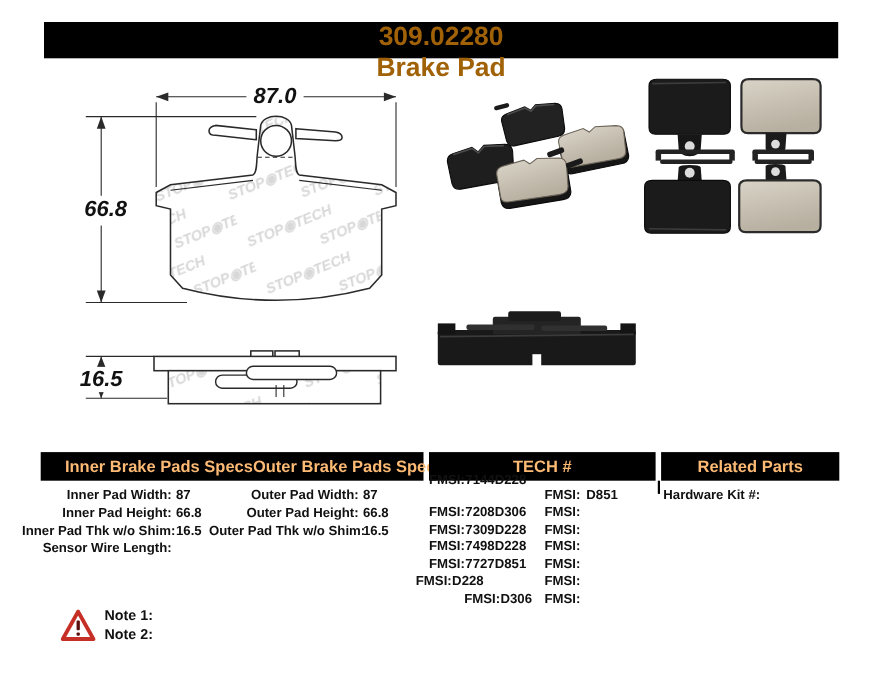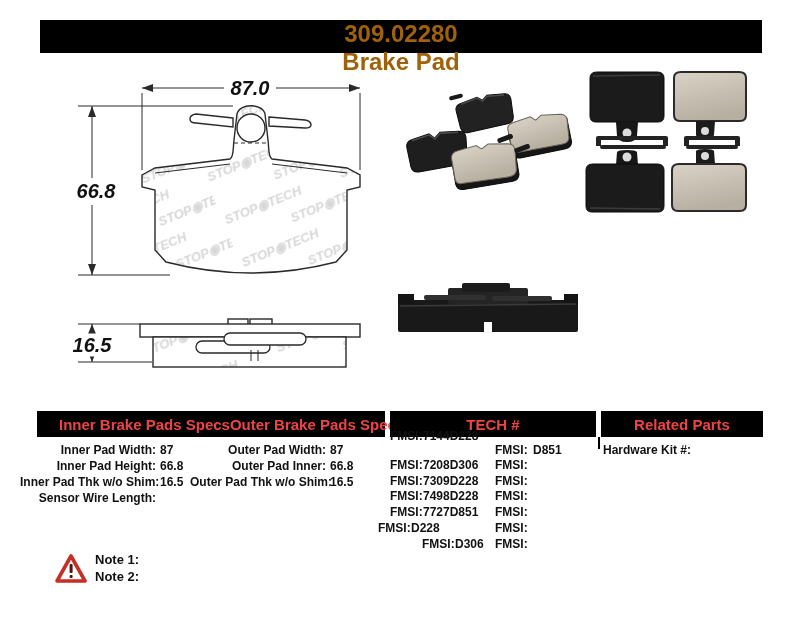--- a/index.html
+++ b/index.html
@@ -7,21 +7,21 @@
          font-family:"Liberation Sans",sans-serif;color:#111;}
   .abs{position:absolute;}
   
   #top-bar{left:40px;top:20px;width:722px;height:33px;background:#000;color:#a16207;
            display:flex;justify-content:space-between;align-items:center;
            font-weight:bold;font-size:24px;padding:0 10px;box-sizing:border-box;flex-direction:column;}
   
   .dimlab{transform:translate(-50%,-50%);font-style:italic;font-weight:bold;font-size:20px;
           background:#fff;padding:0 3px;white-space:nowrap;}
   
-  .thead{top:411px;height:26px;background:#000;color:#ef4444;font-weight:bold;font-size:15px;
+  .thead{top:411px;height:26px;background:#000;color:#fdba74;font-weight:bold;font-size:15px;
          display:flex;align-items:center;justify-content:center;white-space:nowrap;}
   #thead-pads{left:37px;width:348px;justify-content:space-between;padding:0 22px;box-sizing:border-box;}
   #thead-fmsi{left:390px;width:206px;}
   #thead-related{left:601px;width:162px;}
   
   .specrow{position:absolute;font-size:12px;font-weight:bold;white-space:nowrap;line-height:13px;}
   .specrow .lbl{display:inline-block;text-align:right;}
   .specrow .val{margin-left:4px;}
   .inner-row .lbl{width:136px;}
   .outer-row .lbl{width:136px;}
@@ -210,21 +210,21 @@
     <span class="lbl">Inner Pad Thk w/o Shim:</span><span class="val">16.5</span>
   </div>
   <div class="specrow inner-row" style="left:20px;top:492px;">
     <span class="lbl">Sensor Wire Length:</span><span class="val"></span>
   </div>
 
   <div class="specrow outer-row" style="left:190px;top:444px;">
     <span class="lbl">Outer Pad Width:</span><span class="val">87</span>
   </div>
   <div class="specrow outer-row" style="left:190px;top:460px;">
-    <span class="lbl">Outer Pad Inner:</span><span class="val">66.8</span>
+    <span class="lbl">Outer Pad Height:</span><span class="val">66.8</span>
   </div>
   <div class="specrow outer-row" style="left:190px;top:476px;">
     <span class="lbl">Outer Pad Thk w/o Shim:</span><span class="val">16.5</span>
   </div>
 
   <div class="specrow fmsi-row" style="left:390px;top:430px;">
     <span class="lbl">FMSI:</span><span class="val">7144D228</span>
   </div>
   <div class="specrow fmsi-row" style="left:390px;top:459px;">
     <span class="lbl">FMSI:</span><span class="val">7208D306</span>

